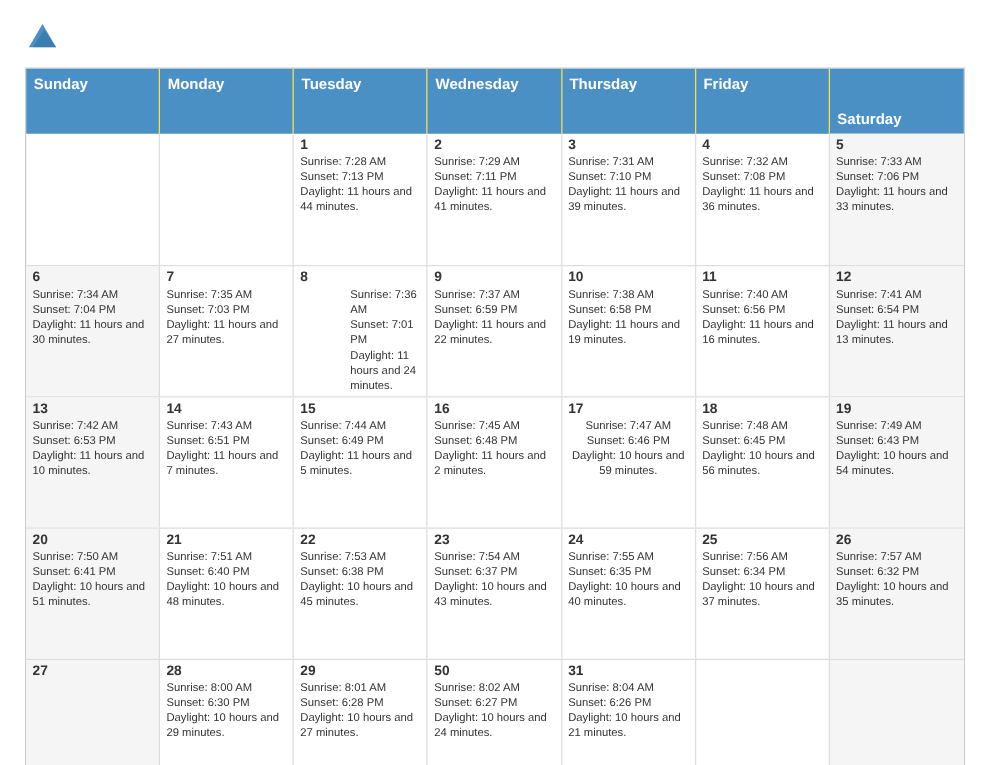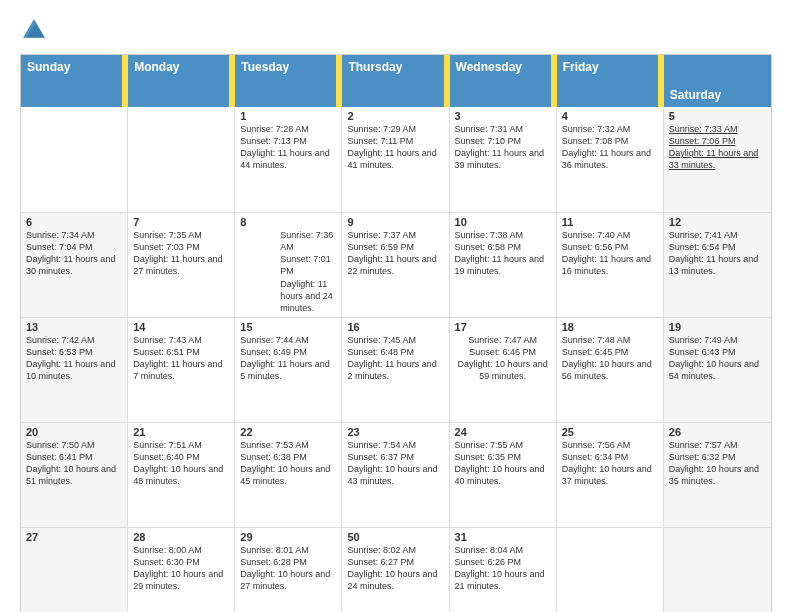--- a/index.html
+++ b/index.html
@@ -62,21 +62,21 @@
     .cal-header {
       display: grid;
       grid-template-columns: repeat(7, 1fr);
       background: #4a90c4;
     }
     .cal-header-cell {
       color: white;
       font-size: 12px;
       font-weight: bold;
       padding: 5px 6px;
-      border-right: 6px solid #fde047;
+      border-right: 1px solid #fde047;
     }
     .cal-header-cell:last-child { border-right: none; margin-top: 28px; }
     .cal-body {
       flex: 1;
       display: grid;
       grid-template-rows: repeat(5, 1fr);
     }
     .cal-row {
       display: grid;
       grid-template-columns: repeat(7, 1fr);
@@ -123,22 +123,22 @@
       <div class="month-title"></div>
       <div class="location-title"></div>
     </div>
   </div>
 
   <div class="calendar">
     <div class="cal-header">
     <div class="cal-header-cell">Sunday</div>
         <div class="cal-header-cell">Monday</div>
         <div class="cal-header-cell">Tuesday</div>
+        <div class="cal-header-cell">Wednesday</div>
         <div class="cal-header-cell">Thursday</div>
-        <div class="cal-header-cell">Wednesday</div>
         <div class="cal-header-cell">Friday</div>
         <div class="cal-header-cell">Saturday</div>
       </div>
     <div class="cal-body">
     <div class="cal-row">
           <div class="cal-cell"></div>
           <div class="cal-cell"></div>
           <div class="cal-cell">
             <div class="day-num">1</div>
             <div class="day-info" style="white-space: pre-line;">Sunrise: 7:28 AM
@@ -158,21 +158,21 @@
 Daylight: 11 hours and 39 minutes.</div>
           </div>
           <div class="cal-cell">
             <div class="day-num">4</div>
             <div class="day-info" style="white-space: pre-line;">Sunrise: 7:32 AM
 Sunset: 7:08 PM
 Daylight: 11 hours and 36 minutes.</div>
           </div>
           <div class="cal-cell shaded">
             <div class="day-num">5</div>
-            <div class="day-info" style="white-space: pre-line; text-decoration: underline;">Sunrise: 7:33 AM
+            <div class="day-info" style="white-space: pre-line;">Sunrise: 7:33 AM
 Sunset: 7:06 PM
 Daylight: 11 hours and 33 minutes.</div>
           </div>
         </div>
         <div class="cal-row">
           <div class="cal-cell shaded">
             <div class="day-num">6</div>
             <div class="day-info" style="white-space: pre-line;">Sunrise: 7:34 AM
 Sunset: 7:04 PM
 Daylight: 11 hours and 30 minutes.</div>

